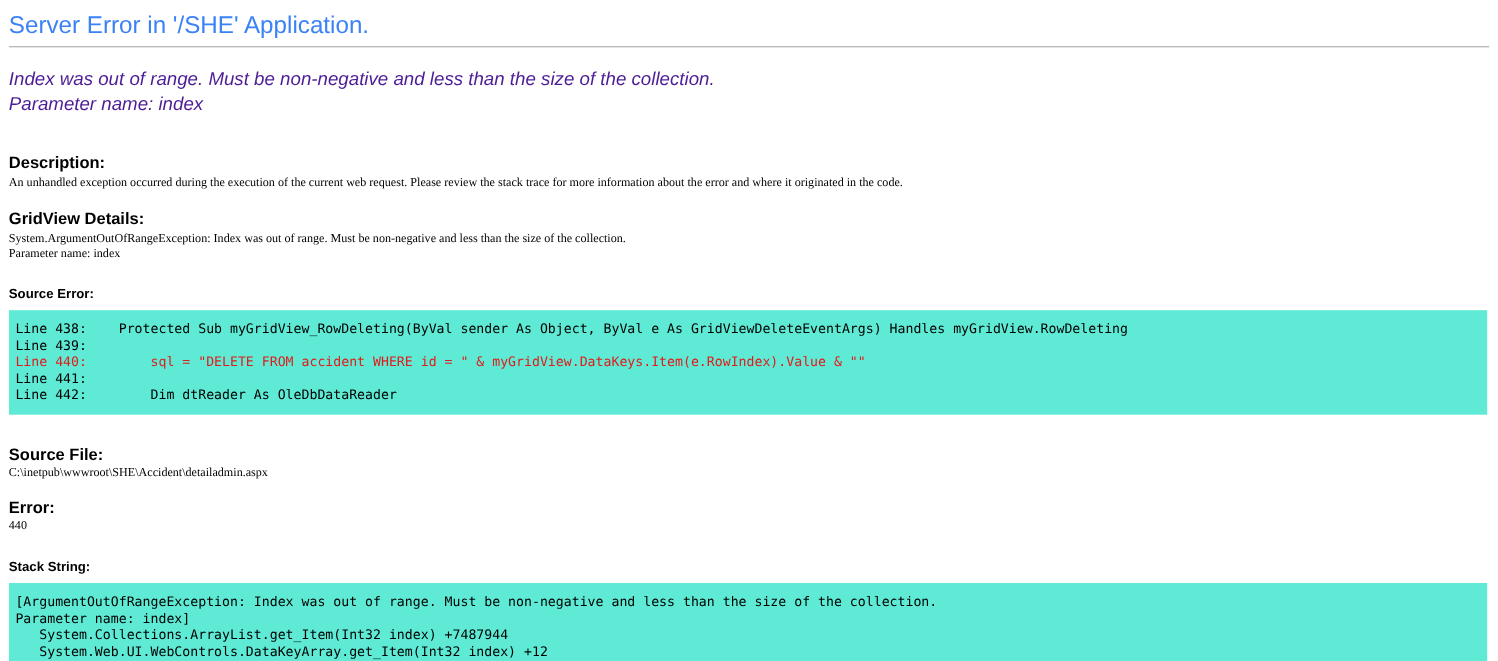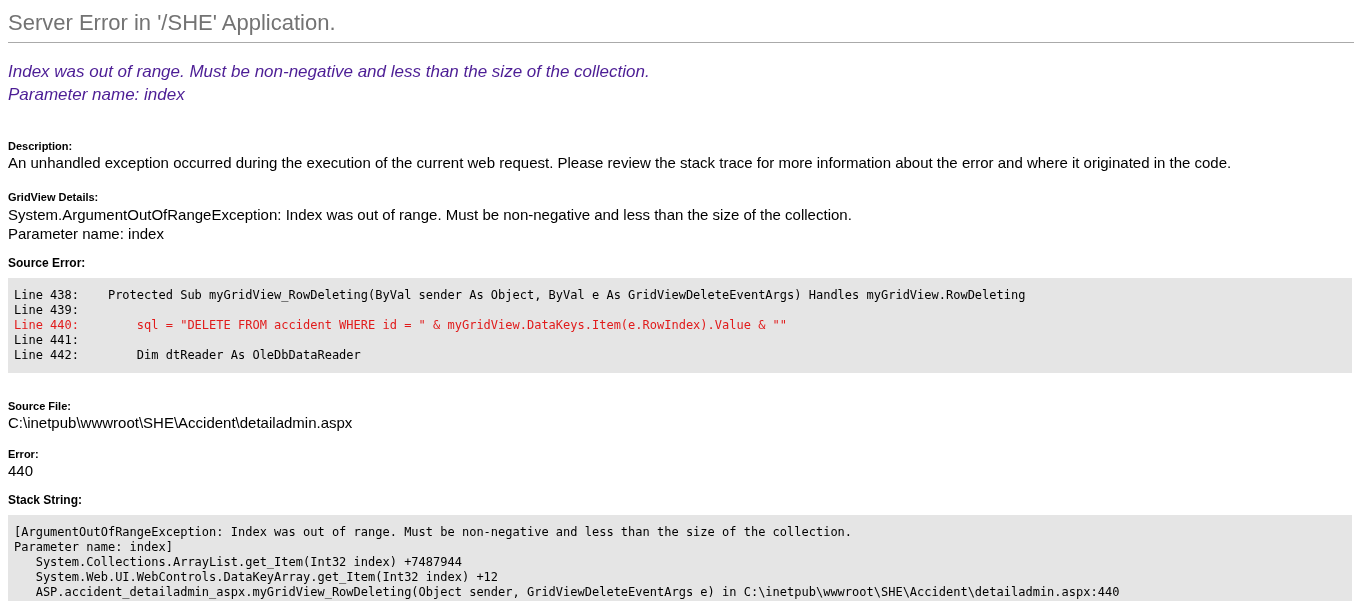--- a/index.html
+++ b/index.html
@@ -8,21 +8,21 @@
     body {
       font-family: Arial, Helvetica, sans-serif;
       font-size: 11px;
       margin: 8px;
       color: #000;
       background: #fff;
     }
     h1.title {
       font-family: Verdana, Geneva, sans-serif;
       font-weight: normal;
-      color: #737373;
+      color: #3b82f6;
       font-size: 22px;
       margin: 2px 0 6px 0;
     }
     hr.header-rule {
       border: none;
       border-top: 1px solid #aaa;
       margin: 2px 0 18px 0;
     }
     h2.subtitle {
       font-family: Verdana, Geneva, sans-serif;
@@ -30,41 +30,41 @@
       font-style: italic;
       color: #4c1d95;
       font-size: 17px;
       line-height: 1.35;
       margin: 0 0 18px 0;
       white-space: pre-line;
     }
     .section-label {
       font-family: Arial, Helvetica, sans-serif;
       font-weight: bold;
-      font-size: 11px;
+      font-size: 15px;
       color: #000;
     }
     .section-text {
-      font-family: Liberation Sans, sans-serif;
-      font-size: 15px;
+      font-family: Liberation Serif, serif;
+      font-size: 11px;
       color: #000;
     }
     .para {
       margin: 3px 0;
       line-height: 1.3;
       white-space: pre-line;
     }
     .section-heading {
       font-family: Arial, Helvetica, sans-serif;
       font-weight: bold;
       font-size: 12px;
-      margin: 12px 0 8px 0;
+      margin: 22px 0 8px 0;
     }
     pre.codebox {
-      background: #e5e5e5;
+      background: #5eead4;
       font-family: Consolas, "Lucida Console", Monaco, monospace;
       font-size: 12px;
       padding: 10px 6px;
       margin: 0 2px 0 0;
       line-height: 1.25;
       overflow-x: auto;
       white-space: pre;
     }
     pre.codebox .errline {
       color: #e11b1b;

